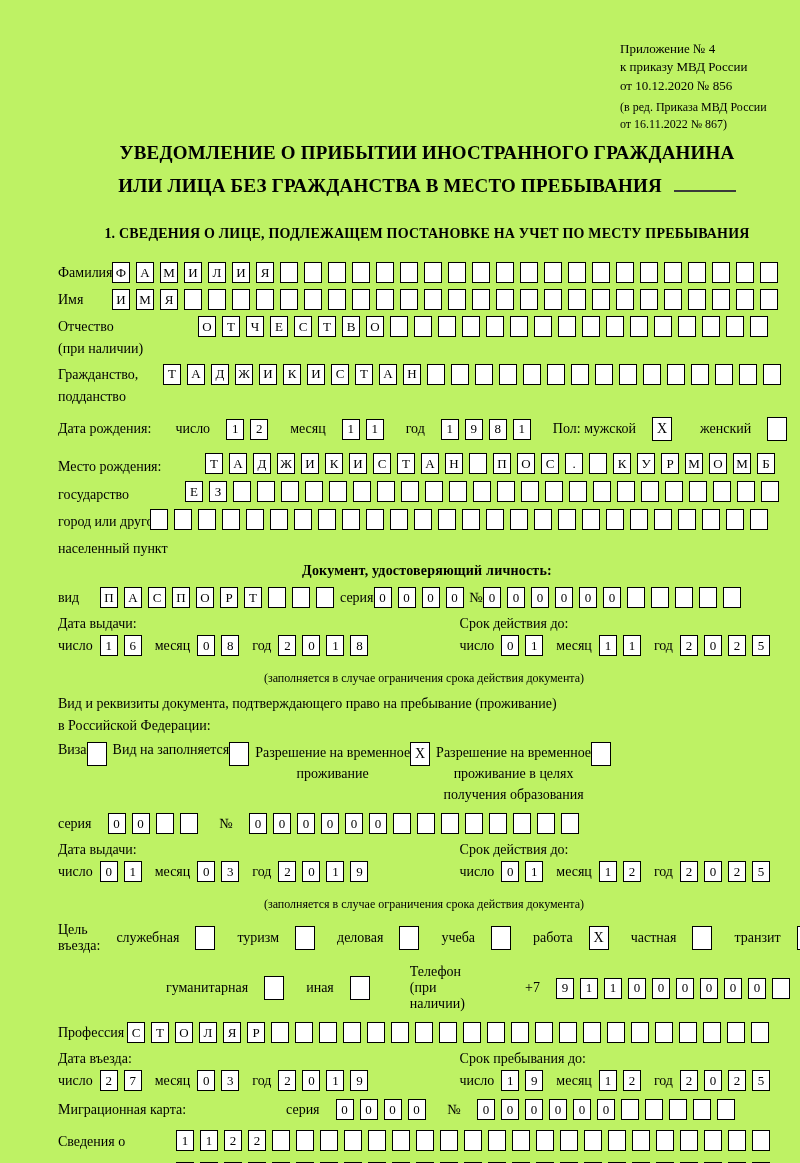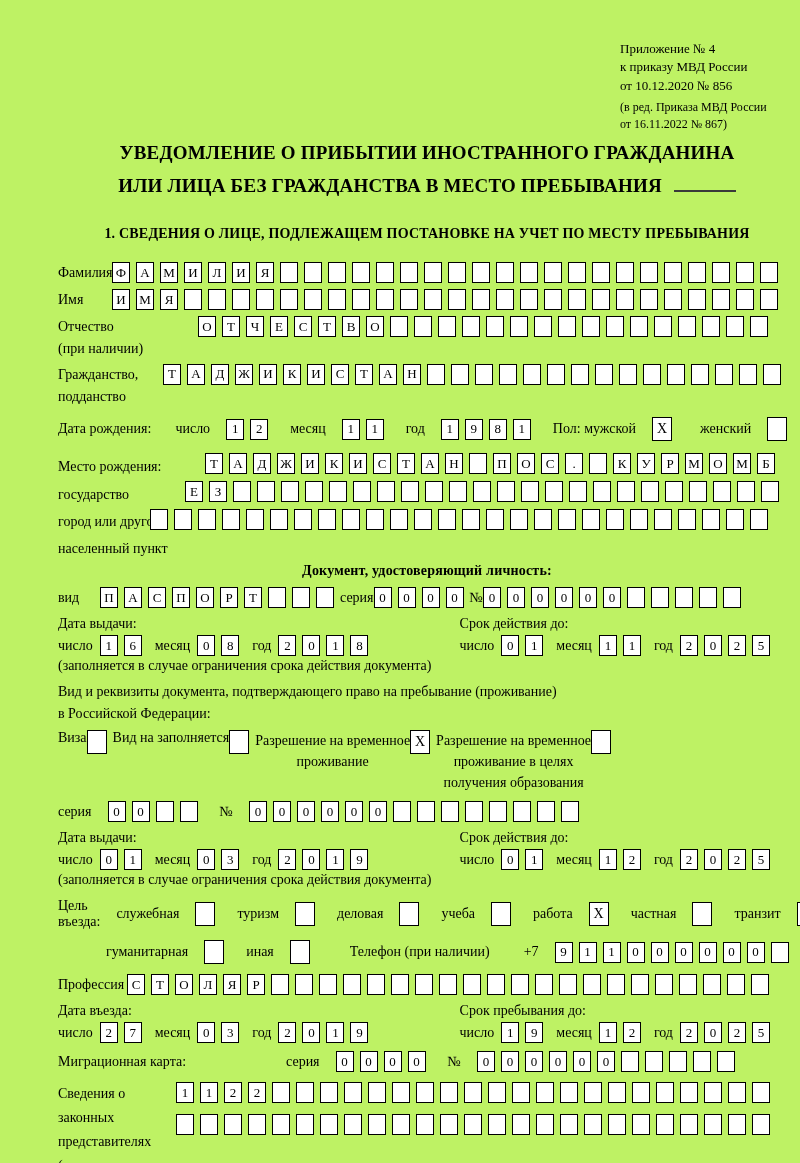--- a/index.html
+++ b/index.html
@@ -20,26 +20,26 @@
   .mt10{margin-top:10px}.mt11{margin-top:11px}.mt12{margin-top:12px}.mt20{margin-top:20px}
   .lbl{flex:none}
   .w42{width:42px}.w54{width:54px}.w69{width:69px}.w105{width:105px}.w118{width:118px}.w140{width:140px}.w147{width:147px}
   .cells{display:flex;flex:none}
   .cell{flex:none;display:flex;align-items:center;justify-content:center;width:18px;height:21px;
         border:1.8px solid #000;margin-right:6px;font-size:13px;background:#fff}
   .cb .cell{width:20px;height:24px;font-size:14px}
   .lh{line-height:1.55}
   .bp-lbl{line-height:1.95}
   .g-lbl{line-height:1.7}
-  .ml-20{margin-left:-20px}.ml-55{margin-left:-55px}.ml84{margin-left:84px}.ind96{margin-left:48px}.ml18{margin-left:18px}
+  .ml-20{margin-left:-20px}.ml-55{margin-left:-55px}.ml84{margin-left:84px}.ind96{margin-left:108px}.ml18{margin-left:18px}
   .dates{display:flex;justify-content:space-between;padding-right:20px}
   .dgroup{}
   .dhead{margin-bottom:3px}
   .dline{display:flex;align-items:center;gap:7px}
-  .fnote{text-align:left;font-size:14px;margin-top:2px;padding-right:6px}
+  .fnote{text-align:center;font-size:12px;margin-top:15px;padding-right:6px}
   .ctr{text-align:center;line-height:1.5}
 </style>
 </head>
 <body>
 
 <div class="page">
 
   <div class="appendix">
     <div class="pre">Приложение № 4
 к приказу МВД России

